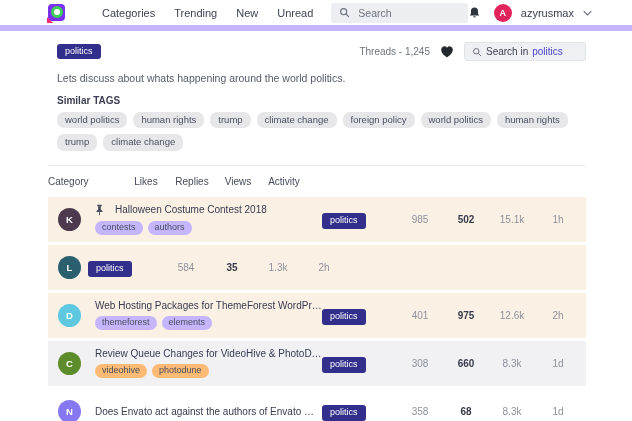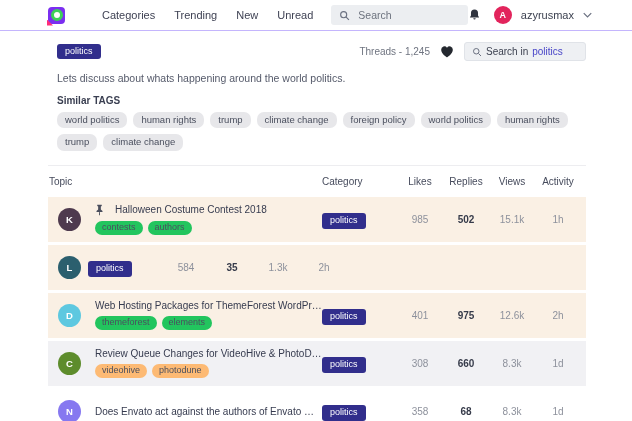--- a/index.html
+++ b/index.html
@@ -1,21 +1,21 @@
 <!DOCTYPE html>
 <html><head>
 <meta charset="utf-8">
 <style>
   html,body{margin:0;padding:0}
   body{
     width:632px;height:421px;overflow:hidden;background:#fff;
     font-family:"Liberation Sans",sans-serif;color:#3c4150;
   }
   
-  .topbar{height:31px;display:flex;align-items:center;border-bottom:1px solid #c4b5fd;padding:0 40px 0 48px;box-sizing:border-box}
+  .topbar{height:31px;display:flex;align-items:center;border-bottom:6px solid #c4b5fd;padding:0 40px 0 48px;box-sizing:border-box}
   .logo{width:17px;height:17px;background:#7b2ff0;border-radius:4px;position:relative;flex:none;cursor:pointer}
   .logo-ring{position:absolute;top:2px;left:3px;width:6px;height:6px;background:#fff;border:3px solid #3ed158;border-radius:50%}
   .logo-tail{position:absolute;left:-1px;bottom:-2px;width:6px;height:6px;background:#ff2d78;clip-path:polygon(0 0,100% 100%,0 100%)}
   .nav{display:flex;gap:19px;margin-left:37px}
   .nav-item{font-size:11px;color:#3f4254;cursor:pointer;white-space:nowrap}
   .searchbox{margin-left:18px;width:158px;height:20px;background:#eceef1;border-radius:3px;display:flex;align-items:center;padding:0 8px;gap:6px;box-sizing:border-box}
   .searchbox input{border:0;background:transparent;outline:none;font-size:10.5px;width:100%;color:#3c4150;font-family:inherit}
   .searchbox input::placeholder{color:#6c727e;opacity:1}
   .topbar-right{margin-left:auto;display:flex;align-items:center;gap:9px}
   .icon{display:inline-flex;align-items:center;justify-content:center;line-height:0}
@@ -43,21 +43,21 @@
   .row{display:flex;align-items:center;height:45px;margin-bottom:3px;padding-right:5px;box-sizing:border-box;cursor:pointer}
   .row.peach{background:#faf0e4}
   .row.gray{background:#f1f1f4}
   .row.white{background:#ffffff}
   .r-avatar{flex:none;padding-left:10px;width:30px}
   .r-av{width:23px;height:23px;border-radius:50%;color:#fff;font-size:9.5px;font-weight:bold;display:flex;align-items:center;justify-content:center}
   .r-main{flex:1;min-width:0;padding-left:7px}
   .r-titleline{display:flex;align-items:center;gap:11px}
   .r-title{font-size:10px;color:#363b4f;white-space:nowrap;overflow:hidden;text-overflow:ellipsis}
   .r-tags{margin-top:5px;display:flex;gap:5px}
-  .r-tags .pill{font-size:9px;padding:2px 7px;background:#22c55e;color:#4a4f5e}
+  .r-tags .pill{font-size:9px;padding:2px 7px;background:#c4b5fd;color:#4a4f5e}
   .row.gray .r-tags .pill,.row.white .r-tags .pill{background:#fdba74}
   .r-cat{width:75px;flex:none}
   .r-stat{width:46px;flex:none;text-align:center;font-size:10px;color:#8d919c}
   .r-stat.replies{color:#363b4a;font-weight:bold}
 </style>
 </head>
 <body>
 
 <header class="topbar">
   <div class="logo">
@@ -128,21 +128,20 @@
       <span class="pill">foreign policy</span>
       <span class="pill">world politics</span>
       <span class="pill">human rights</span>
       <span class="pill">trump</span>
       <span class="pill">climate change</span>
     </div>
 </section>
 
 <section class="tablewrap">
   <div class="thead">
-    <div class="th-topic">Topic</div>
     <div class="th-cat">Category</div>
     <div class="th-stat">Likes</div>
     <div class="th-stat">Replies</div>
     <div class="th-stat">Views</div>
     <div class="th-stat">Activity</div>
   </div>
   <div id="rows">
       <div class="row peach">
         <div class="r-avatar">
           <span class="r-av" style="background: rgb(78, 58, 78);">K</span>

